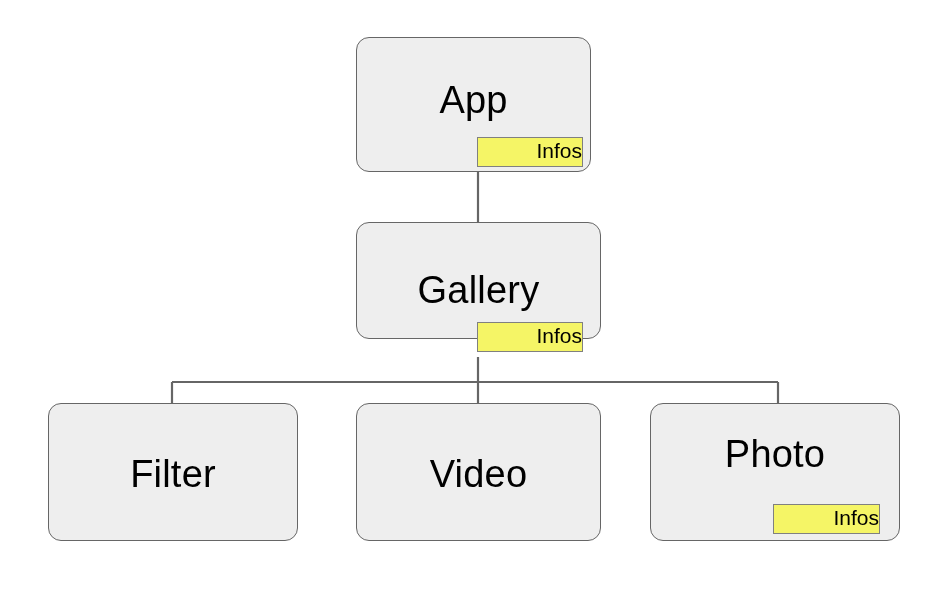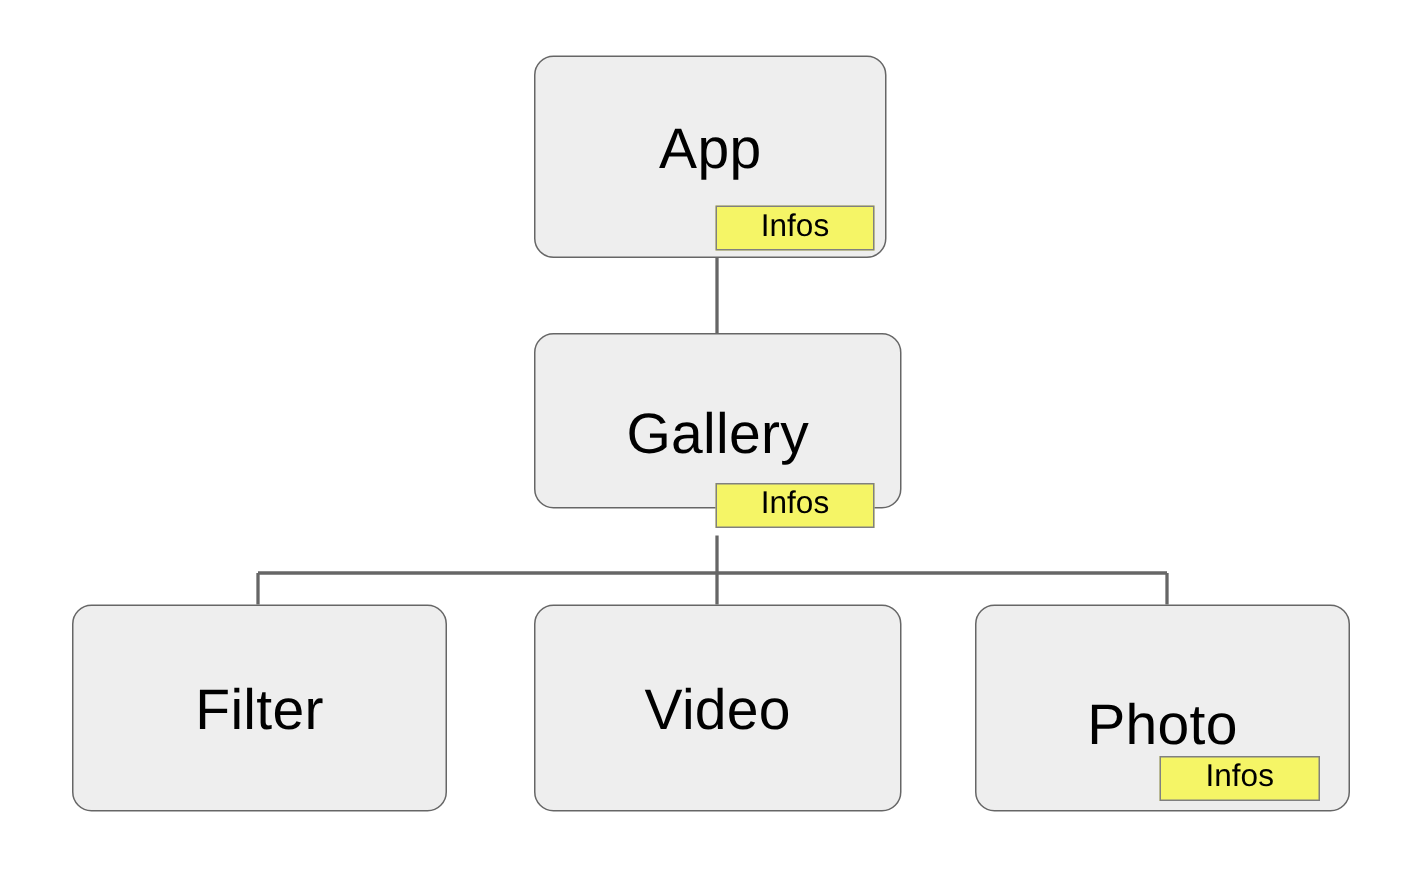--- a/index.html
+++ b/index.html
@@ -44,35 +44,35 @@
     white-space: nowrap;
   }
   .badge {
     position: absolute;
     box-sizing: border-box;
     background: #f5f566;
     border: 1.6px solid #808080;
     color: #000000;
     font-size: 21px;
     line-height: 26px;
-    text-align: center;
+    text-align: right;
     white-space: nowrap;
   }
   
   #node-app      { left: 356px; top: 37px;  width: 235px; height: 135px; }
   #node-gallery  { left: 356px; top: 222px; width: 245px; height: 117px; }
   #node-filter   { left: 48px;  top: 403px; width: 250px; height: 138px; }
   #node-video    { left: 356px; top: 403px; width: 245px; height: 138px; }
   #node-photo    { left: 650px; top: 403px; width: 250px; height: 138px; }
   
   #node-app      .node-label { top: 40px; }
   #node-gallery  .node-label { top: 45px; }
   #node-filter   .node-label { top: 48px; }
   #node-video    .node-label { top: 48px; }
-  #node-photo    .node-label { top: 58px; }
+  #node-photo    .node-label { top: 28px; }
   
   #badge-app     { left: 120px; top: 99px;  width: 106px; height: 30px; }
   #badge-gallery { left: 120px; top: 99px;  width: 106px; height: 30px; }
   #badge-photo   { left: 122px; top: 100px; width: 107px; height: 30px; }
 </style>
 </head>
 <body>
 
 <div id="canvas">
 

